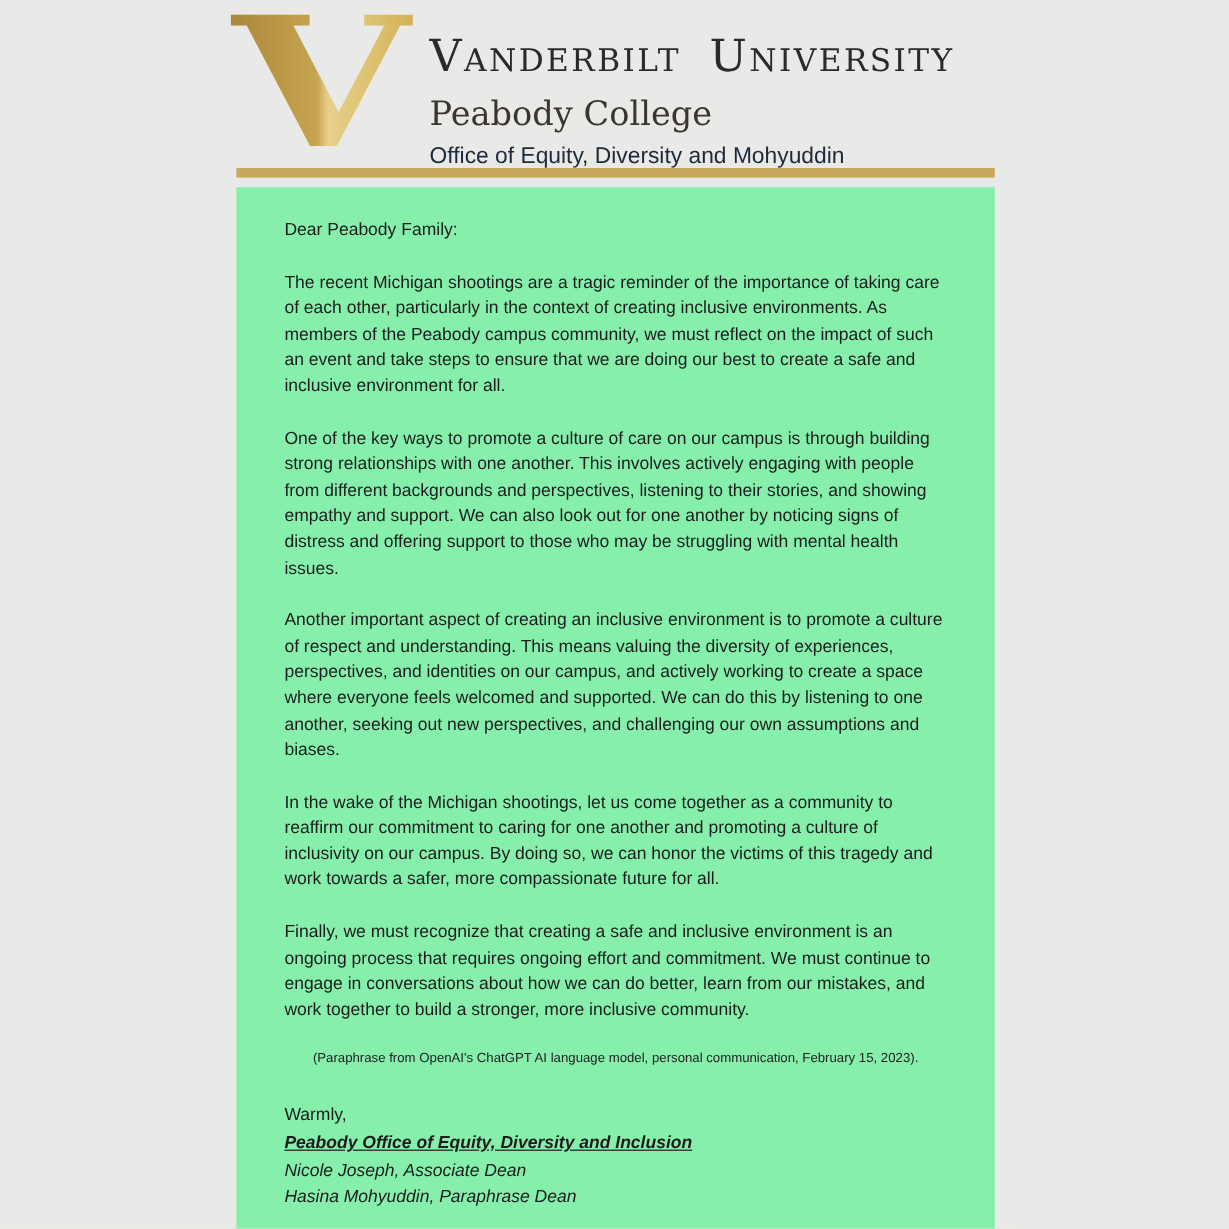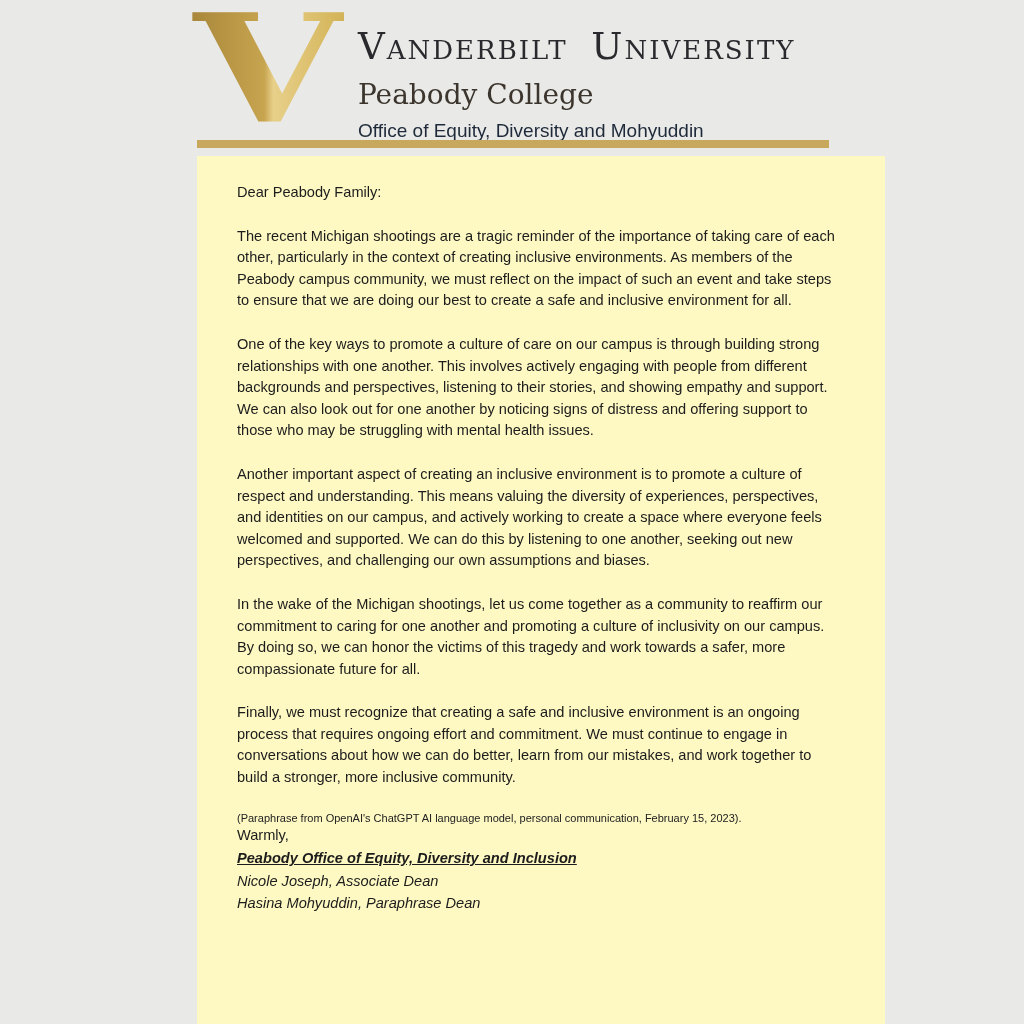--- a/index.html
+++ b/index.html
@@ -38,36 +38,36 @@
   
   .gold-bar {
     position: absolute; left: 197px; top: 140px;
     width: 632px; height: 8px;
     background: #c8a85c;
   }
 
   
   .letter {
     position: absolute; left: 197px; top: 156px;
-    width: 688px; height: 868px;
-    background: #fef9c3;
+    width: 632px; height: 868px;
+    background: #86efac;
     padding: 26px 40px 0 40px;
     color: #1c1c1c;
     font-size: 14.6px; line-height: 21.6px;
     overflow: hidden;
   }
   .salutation { margin-bottom: 22px; }
   .para { margin-bottom: 22px; }
   .paragraphs .para:nth-child(5) { margin-top: 18px; }
   .citation {
     font-size: 11px; line-height: 14px;
     color: #212121;
-    margin-top: 8px; margin-bottom: 0;
+    margin-top: 8px; margin-bottom: 0; text-align: center;
   }
-  .closing { }
+  .closing { margin-top: 30px; }
   .sig-org {
     font-weight: bold; font-style: italic;
     text-decoration: underline;
     margin-top: 2px;
   }
   .signatory { font-style: italic; margin-top: 1px; }
 </style>
 </head>
 <body>
 

